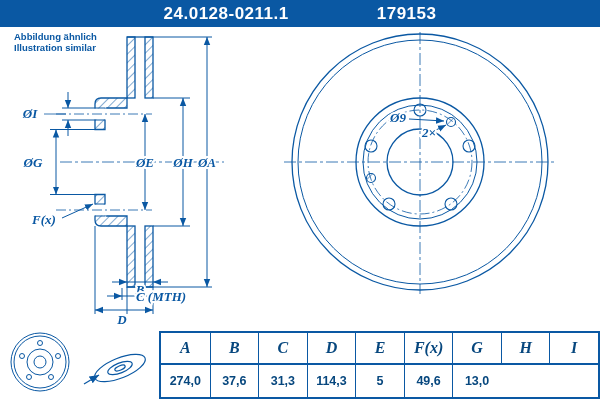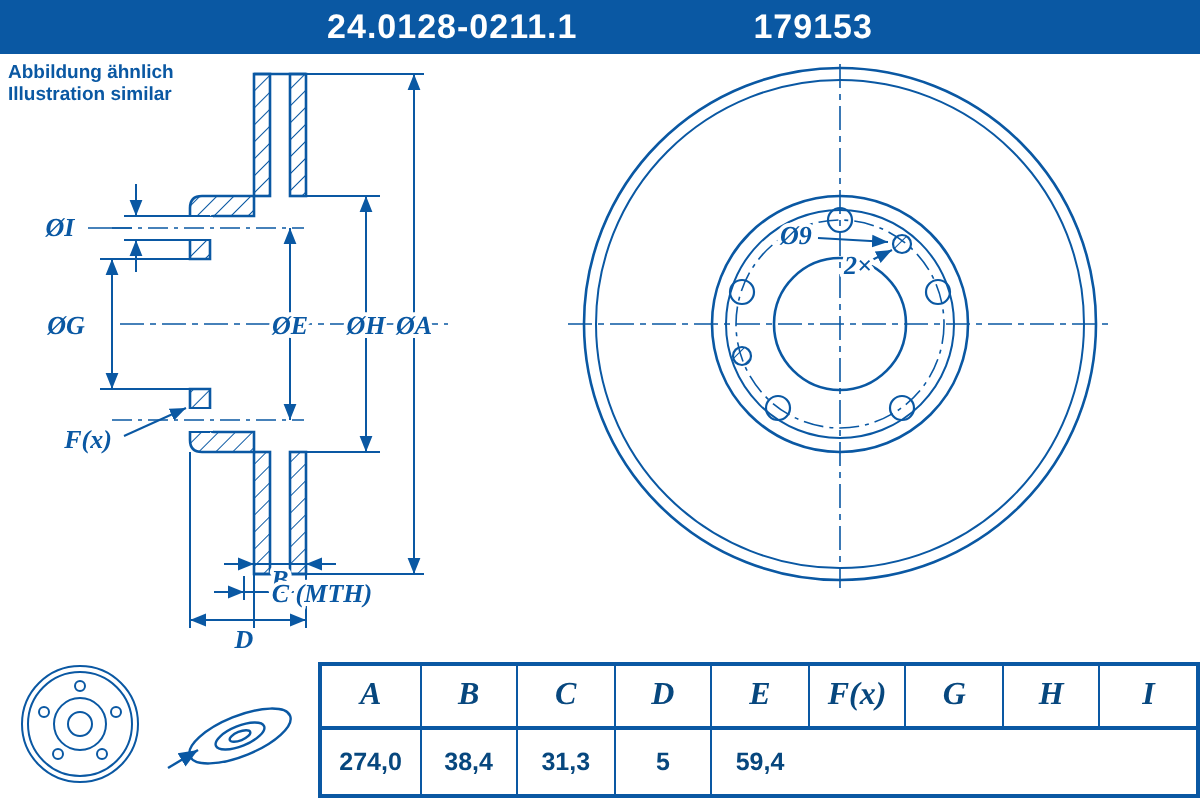--- a/index.html
+++ b/index.html
@@ -1,21 +1,21 @@
 <!DOCTYPE html>
 <html><head>
 <meta charset="utf-8">
 <style>
   html,body{margin:0;padding:0;background:#e8e8e8;}
   .stage{position:relative;width:600px;height:400px;background:#ffffff;overflow:hidden;
          font-family:"Liberation Sans",sans-serif;}
   .topbar{position:absolute;top:0;left:0;width:600px;height:27px;background:#0a58a3;
           display:flex;align-items:center;justify-content:center;gap:88px;}
   .topbar span{color:#ffffff;font-weight:bold;font-size:17px;letter-spacing:.5px;}
-  .note{position:absolute;top:31px;left:4px;color:#0a58a3;font-weight:bold;
+  .note{position:absolute;top:31px;left:14px;color:#0a58a3;font-weight:bold;
         font-size:9.5px;line-height:1.2;}
   svg.drawing{position:absolute;top:28px;left:0;}
   .lbl{font:italic bold 13px "Liberation Serif",serif;fill:#0a58a3;
        paint-order:stroke;stroke:#ffffff;stroke-width:4px;stroke-linejoin:round;
        text-anchor:middle;}
   .spec-table{position:absolute;left:159px;top:331px;width:437px;height:64px;
        display:grid;grid-template-columns:repeat(9,1fr);grid-template-rows:1fr 1fr;
        border:2px solid #0a58a3;background:#ffffff;}
   .cell{display:flex;align-items:center;justify-content:center;color:#07477e;
        border-left:1.5px solid #0a58a3;overflow:hidden;}
@@ -169,19 +169,21 @@
     <div class="cell hcell">A</div>
     <div class="cell hcell">B</div>
     <div class="cell hcell">C</div>
     <div class="cell hcell">D</div>
     <div class="cell hcell">E</div>
     <div class="cell hcell">F(x)</div>
     <div class="cell hcell">G</div>
     <div class="cell hcell">H</div>
     <div class="cell hcell">I</div>
     <div class="cell vcell">274,0</div>
-    <div class="cell vcell">38,4</div>
+    <div class="cell vcell">37,6</div>
     <div class="cell vcell">31,3</div>
+    <div class="cell vcell">114,3</div>
     <div class="cell vcell">5</div>
-    <div class="cell vcell">59,4</div>
+    <div class="cell vcell">49,6</div>
+    <div class="cell vcell">13,0</div>
   </div>
 
 </div>
 
 </body></html>

